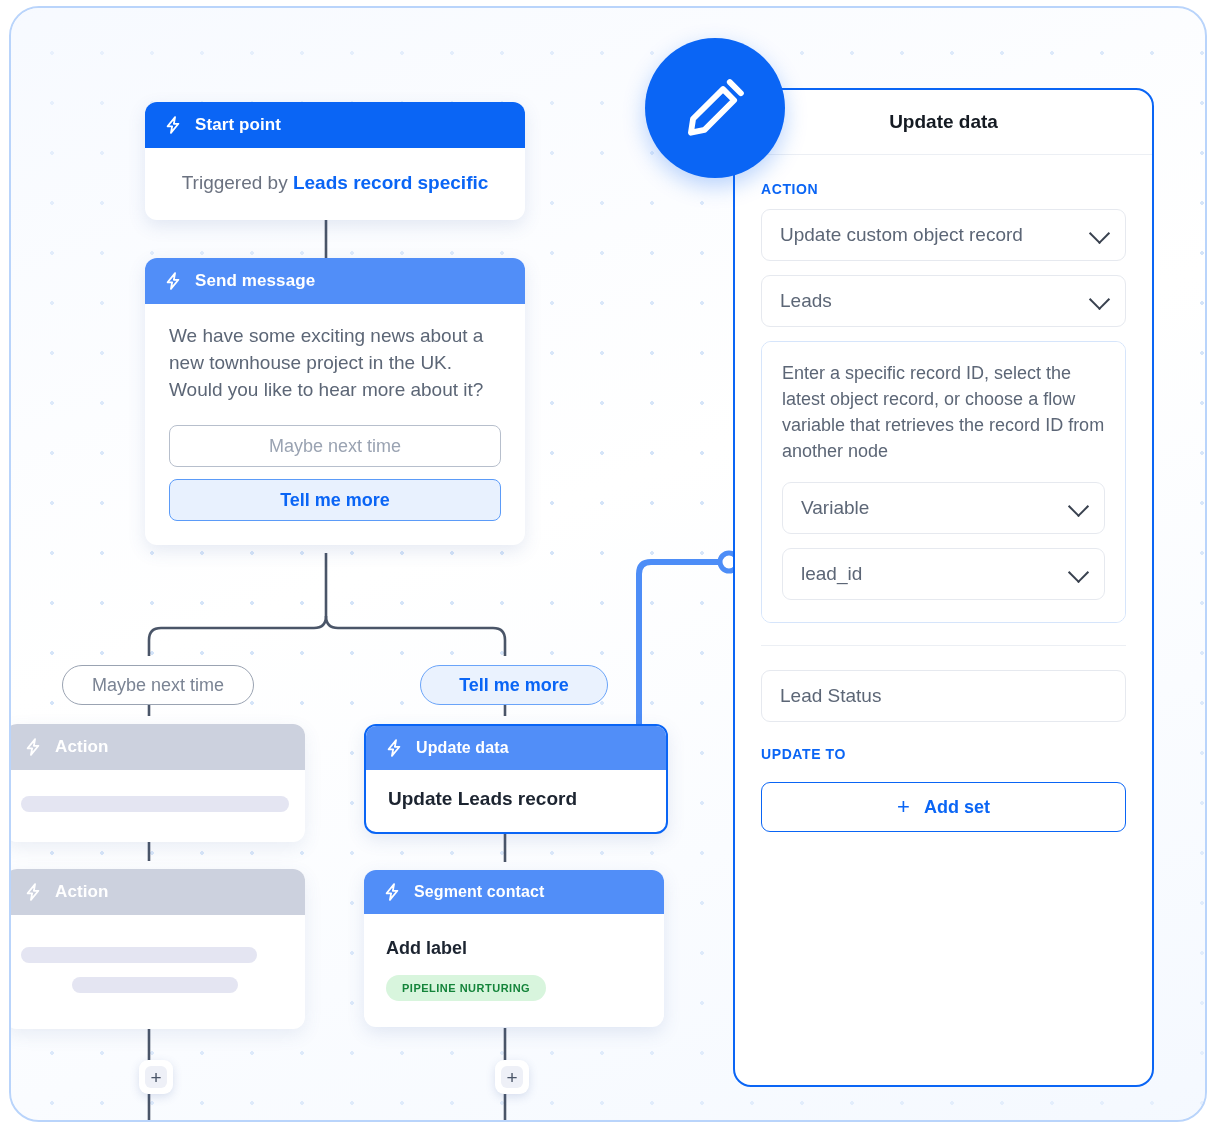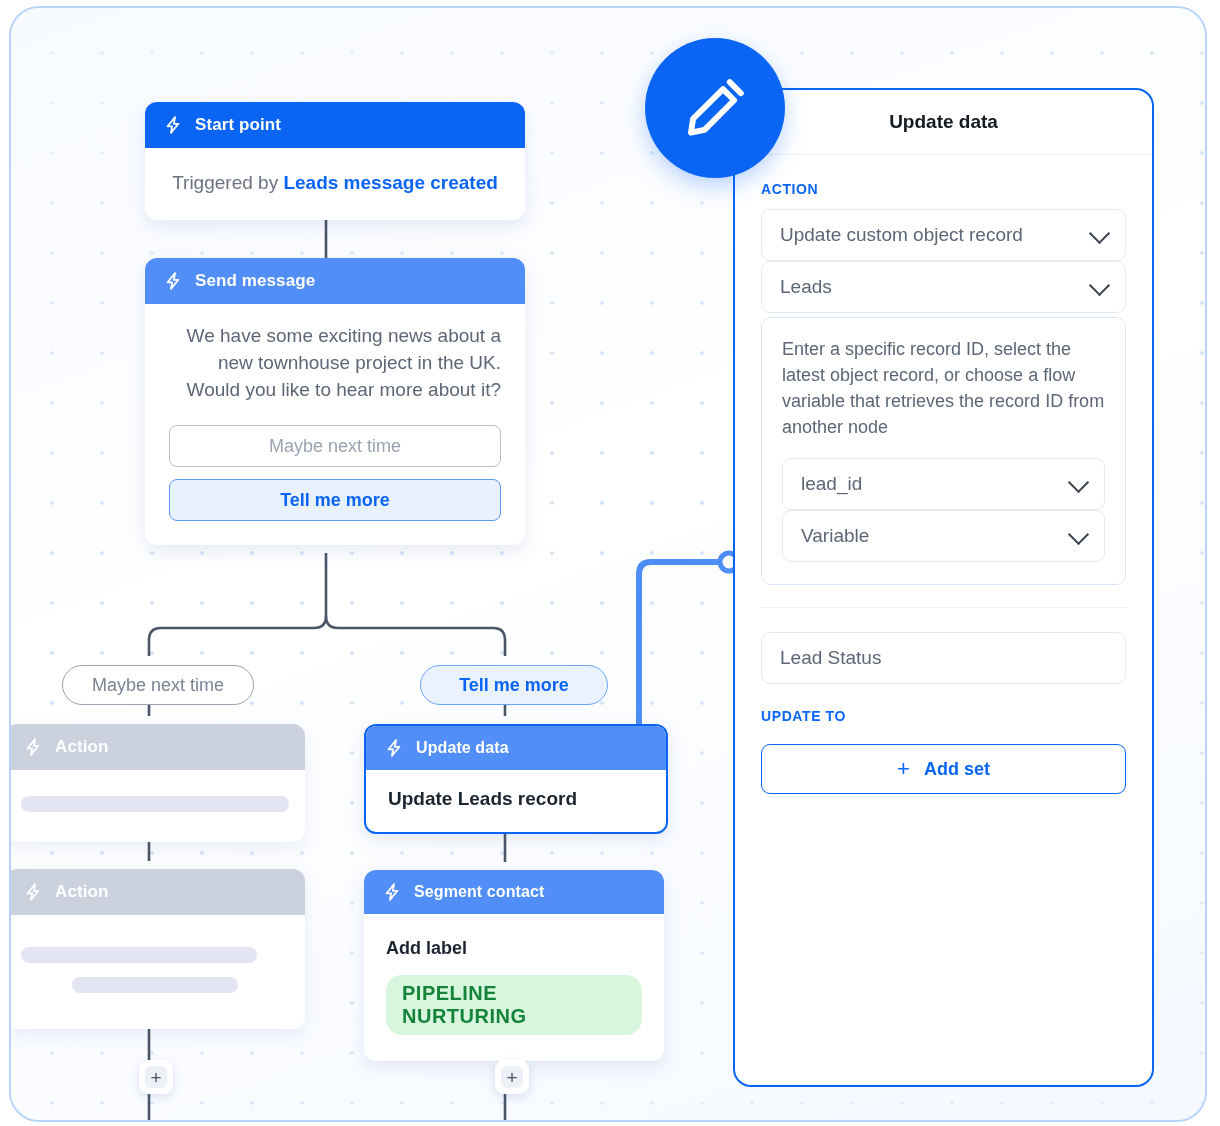--- a/index.html
+++ b/index.html
@@ -61,21 +61,21 @@
 
   
   #start-node{left:134px;top:94px;width:380px;}
   #start-node .hd{background:#0a65f5;}
   #start-node .bd{padding:24px 20px 26px 20px;text-align:center;font-size:19px;color:#6b7280;}
   #start-node .bd b{color:#0a65f5;}
 
   
   #send-node{left:134px;top:250px;width:380px;}
   #send-node .hd{background:#518ef8;}
-  #send-node .bd{padding:18px 24px 24px 24px;text-align:right;}
+  #send-node .bd{padding:18px 24px 24px 24px;}
   .msg-text{font-size:19px;line-height:27px;color:#5c6676;margin:0 0 22px 0;}
   .reply-btn{
     display:flex;align-items:center;justify-content:center;
     height:42px;border-radius:8px;font-size:18px;margin-top:12px;
     box-sizing:border-box;
   }
   .reply-plain{border:1px solid #b7bfcc;color:#9aa3b2;background:#fff;}
   .reply-primary{border:1px solid #5b9bf8;color:#0a65f5;background:#e8f1fe;font-weight:bold;}
 
   
@@ -83,21 +83,21 @@
   #updatedata-node .hd{background:#518ef8;height:44px;font-size:16px;}
   #updatedata-node .bd{padding:18px 22px 22px 22px;font-size:19px;font-weight:bold;color:#1c2430;}
 
   
   #segment-node{left:353px;top:862px;width:300px;}
   #segment-node .hd{background:#518ef8;height:44px;font-size:16px;}
   #segment-node .bd{padding:24px 22px 26px 22px;}
   .seg-title{font-size:18px;font-weight:bold;color:#1c2430;margin-bottom:16px;}
   .pill{
     display:inline-block;background:#d8f5dd;color:#14843a;
-    font-weight:bold;font-size:20px;letter-spacing:.5px;
+    font-weight:bold;font-size:11px;letter-spacing:.5px;
     padding:7px 16px;border-radius:16px;
   }
 
   
   .node.ghost{box-shadow:0 6px 18px rgba(64,96,160,.10);}
   .node.ghost .hd{background:#ccd1de;color:#ffffff;height:46px;font-size:17px;}
   #action-node-1{left:-6px;top:716px;width:300px;}
   #action-node-2{left:-6px;top:861px;width:300px;}
   #action-node-1 .bd{padding:26px 16px 30px 16px;}
   #action-node-2 .bd{padding:32px 16px 36px 16px;}
@@ -146,20 +146,21 @@
   }
   .panel-body{padding:26px 26px 0 26px;}
   .sec-label{
     color:#0a65f5;font-weight:bold;font-size:14px;letter-spacing:.6px;
     margin-bottom:12px;
   }
   .select{
     position:relative;height:52px;border:1px solid #e6e9ef;border-radius:9px;
     display:flex;align-items:center;padding:0 44px 0 18px;
     font-size:19px;color:#5c6676;background:#fff;box-sizing:border-box;
+    margin-bottom:14px;
   }
   .caret{
     position:absolute;right:18px;top:50%;width:13px;height:13px;
     margin-top:-9px;
     border-right:2.4px solid #39414f;border-bottom:2.4px solid #39414f;
     transform:rotate(45deg);
   }
   .field{
     height:52px;border:1px solid #e6e9ef;border-radius:9px;
     display:flex;align-items:center;padding:0 18px;
@@ -232,21 +233,21 @@
     </svg>
 
     <div class="node" id="start-node">
       <div class="hd">
         <svg class="bolt" viewBox="0 0 24 24">
           <path d="M14.5 2.5 L5.5 13.5 L11 13.5 L9.5 21.5 L18.5 10.5 L13 10.5 Z" fill="none" stroke="#ffffff" stroke-width="2.1" stroke-linejoin="round"></path>
         </svg>
         <span>Start point</span>
       </div>
       <div class="bd">
-        <span>Triggered by </span><b>Leads message created</b>
+        <span>Triggered by </span><b>Leads record specific</b>
       </div>
     </div>
 
     <div class="node" id="send-node">
       <div class="hd">
         <svg class="bolt" viewBox="0 0 24 24">
           <path d="M14.5 2.5 L5.5 13.5 L11 13.5 L9.5 21.5 L18.5 10.5 L13 10.5 Z" fill="none" stroke="#ffffff" stroke-width="2.1" stroke-linejoin="round"></path>
         </svg>
         <span>Send message</span>
       </div>
@@ -327,26 +328,26 @@
         </div>
 
         <div class="select">
           <span>Leads</span>
           <span class="caret"></span>
         </div>
 
         <div class="subcard">
           <div class="subcard-bd">
             <p>Enter a specific record ID, select the latest object record, or choose a flow variable that retrieves the record ID from another node</p>
+            <div class="select">
+              <span>Variable</span>
+              <span class="caret"></span>
+            </div>
             <div class="select" style="margin-bottom:0;">
               <span>lead_id</span>
-              <span class="caret"></span>
-            </div>
-            <div class="select">
-              <span>Variable</span>
               <span class="caret"></span>
             </div>
           </div>
         </div>
 
         <div class="panel-divider"></div>
       </div>
 
       <div class="panel-body2">
         <div class="field" style="margin-bottom:24px;">

